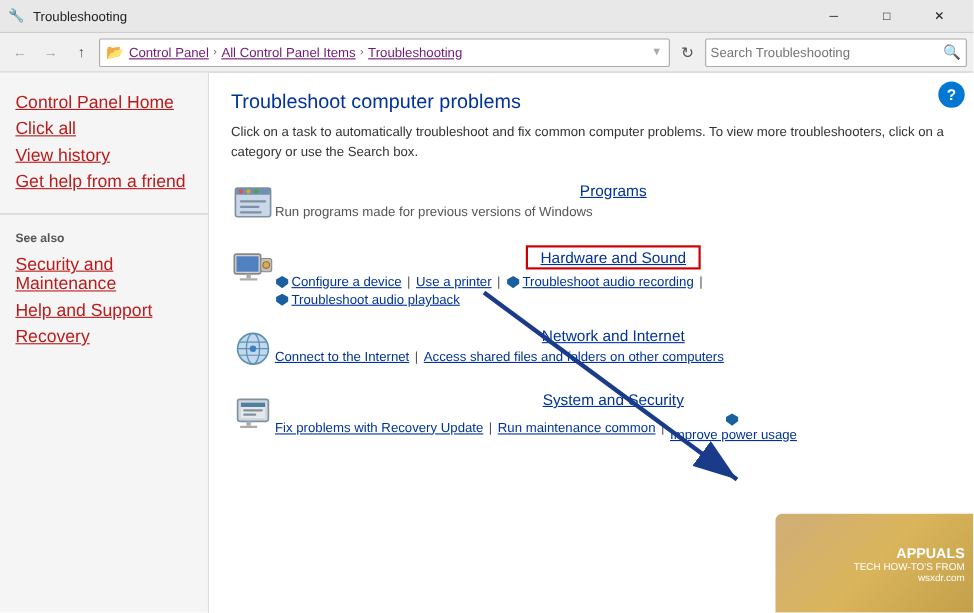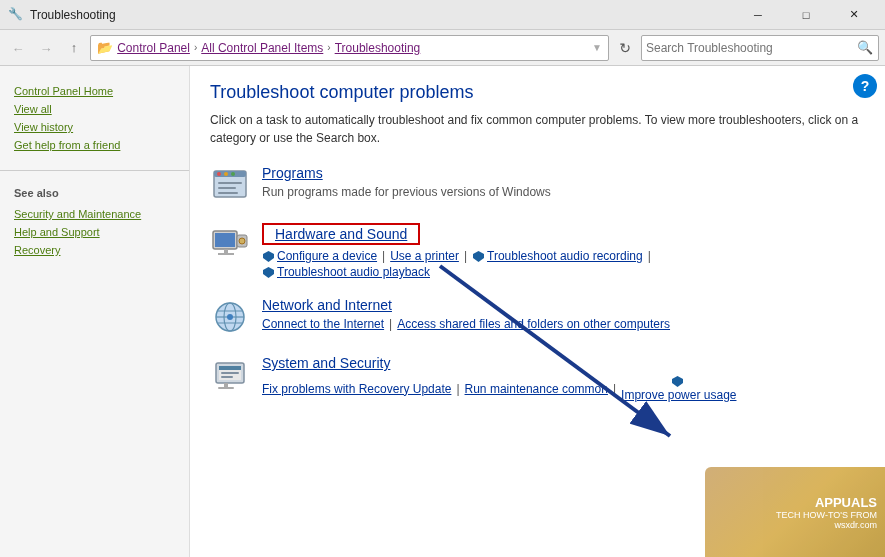--- a/index.html
+++ b/index.html
@@ -88,24 +88,24 @@
       width: 190px;
       background: #f5f5f5;
       border-right: 1px solid #ddd;
       padding: 16px 0;
       flex-shrink: 0;
     }
     .sidebar-section { margin-bottom: 16px; }
     .sidebar-link {
       display: block;
       padding: 3px 14px;
-      color: #4d7c0f;
+      color: #b91c1c;
       text-decoration: underline;
       cursor: pointer;
-      font-size: 11px;
+      font-size: 16px;
     }
     .sidebar-separator {
       border: none;
       border-top: 1px solid #ccc;
       margin: 10px 0;
     }
     .sidebar-see-also {
       padding: 6px 14px;
       font-size: 11px;
       color: #555;
@@ -130,21 +130,22 @@
       color: #333;
       margin-bottom: 18px;
       line-height: 1.5;
     }
 
     
     .category-item {
       display: flex;
       align-items: flex-start;
       margin-bottom: 18px;
-      gap: 12px;
+      gap: 0;
+      text-align: center;
     }
     .category-icon {
       width: 40px;
       height: 40px;
       flex-shrink: 0;
       display: flex;
       align-items: center;
       justify-content: center;
     }
     .category-info { flex: 1; }
@@ -256,21 +257,21 @@
     <input type="text" placeholder="Search Troubleshooting" style="">
     <span class="search-icon">🔍</span>
   </div>
 </div>
 
 <div class="main-layout">
 
   <div class="sidebar">
     <div class="sidebar-section">
       <a class="sidebar-link">Control Panel Home</a>
-      <a class="sidebar-link">View all</a>
+      <a class="sidebar-link">Click all</a>
       <a class="sidebar-link">View history</a>
       <a class="sidebar-link">Get help from a friend</a>
     </div>
     <hr class="sidebar-separator">
     <div class="sidebar-see-also">See also</div>
     <div class="sidebar-section">
       <a class="sidebar-link">Security and Maintenance</a>
       <a class="sidebar-link">Help and Support</a>
       <a class="sidebar-link">Recovery</a>
     </div>

